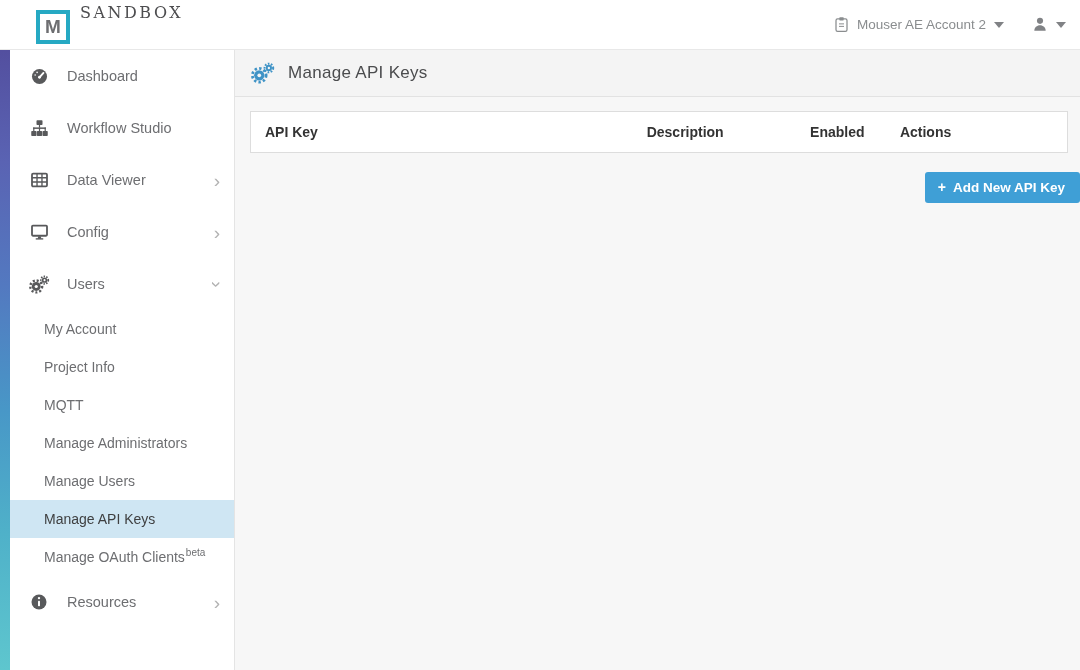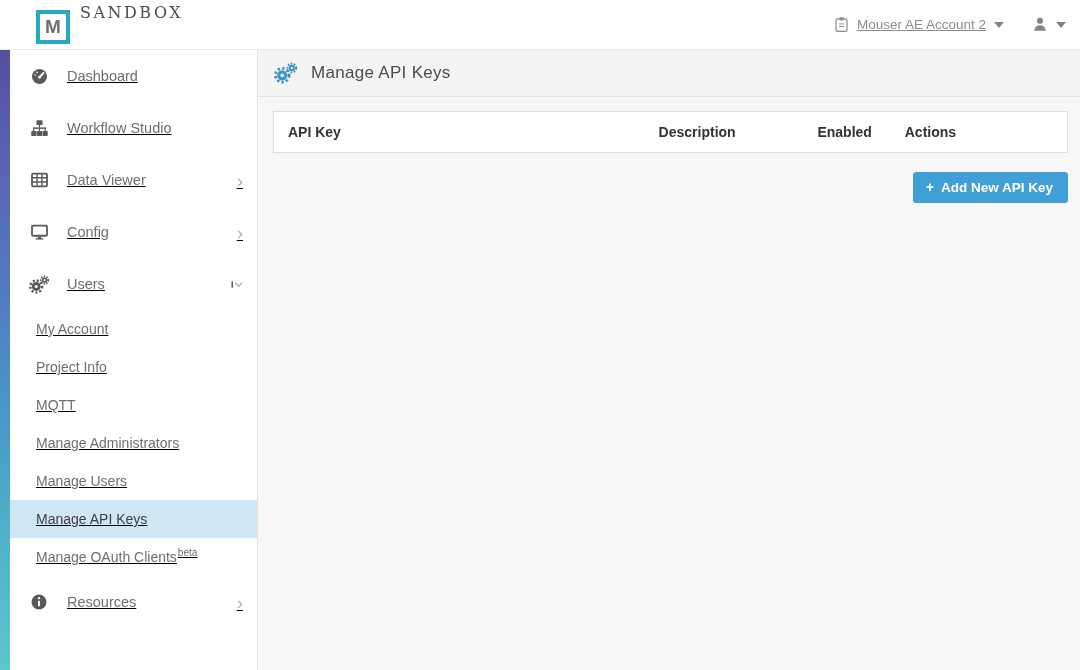--- a/index.html
+++ b/index.html
@@ -14,57 +14,57 @@
     display:flex; align-items:center; justify-content:center;
     font-weight:bold; font-size:19px; color:#6d6e71; margin-top:4px; }
   .brand { display:flex; flex-direction:column; align-items:flex-end; }
   .brand-line { font-size:23px; letter-spacing:0.5px; line-height:26px; margin-top:6px; }
   .brand-primary { color:#6d6e71; }
   .brand-secondary { color:#29a9e0; }
   .brand-sub { font-family:"DejaVu Serif", serif; font-size:16px; letter-spacing:2.5px;
     color:#4d4d4f; line-height:14px; }
   .nav-right { margin-left:auto; display:flex; align-items:center; gap:28px; }
   .nav-group { display:flex; align-items:center; gap:8px; color:#8a8d8f;
-    font-size:13.5px; cursor:pointer;text-decoration:underline; }
+    font-size:13.5px; cursor:pointer; }
   .caret { width:0; height:0; border-left:5px solid transparent;
     border-right:5px solid transparent; border-top:6px solid #808285; }
 
   
   .app { display:flex; height:620px; }
 
   
-  .sidebar { width:258px; background:#fff; border-right:1px solid #e4e4e4;
-    position:relative; padding-left:10px;text-decoration:underline; }
+  .sidebar { width:235px; background:#fff; border-right:1px solid #e4e4e4;
+    position:relative; padding-left:10px; }
   .strip { position:absolute; left:0; top:0; bottom:0; width:10px;
     background:linear-gradient(180deg,#534f9f 0%,#5a63b3 18%,#5379c0 38%,
       #4897c7 58%,#4fb1c9 78%,#5ec6ce 100%); }
   .menu-item { height:52px; display:flex; align-items:center;
     padding:0 14px 0 18px; color:#6d6e71; font-size:14.5px; cursor:pointer; }
   .menu-item .mi-icon { width:22px; display:flex; justify-content:center; margin-right:17px; }
   .menu-item .mi-label { flex:1; }
   .chev { color:#b2b2b2; font-size:19px; line-height:1; display:inline-block; }
   .chev.down { transform:rotate(90deg); }
   .submenu-item { height:38px; display:flex; align-items:center;
-    padding-left:26px; color:#6d6e71; font-size:14px; cursor:pointer; }
+    padding-left:34px; color:#6d6e71; font-size:14px; cursor:pointer; }
   .submenu-item.active { background:#cfe6f3; color:#3f4041; }
   .beta { font-size:10px; margin-left:1px; transform:translateY(-5px); }
 
   
   .content { flex:1; background:#f7f7f7; display:flex; flex-direction:column; }
   .page-header { height:47px; background:#f4f4f4; border-bottom:1px solid #e2e2e2;
     display:flex; align-items:center; padding-left:14px; gap:13px; }
   .page-title { font-size:17px; color:#4b4c4e; letter-spacing:0.3px; }
 
   .table-wrap { margin:14px 12px 0 15px; }
   table { width:100%; background:#fff; border:1px solid #ddd; border-collapse:collapse; }
   th { text-align:left; font-size:14px; color:#333; font-weight:bold;
     padding:12px 6px 12px 4px; }
   th:first-child { padding-left:14px; }
 
-  .btn-row { margin-top:19px; padding-right:12px; text-align:right; }
+  .btn-row { margin-top:19px; text-align:right; }
   .btn-add { background:#3f9fd6; color:#fff; border:none; border-radius:3px;
     font-family:"Liberation Sans", sans-serif; font-weight:bold; font-size:13.5px;
     padding:7px 15px 8px 13px; cursor:pointer; }
   .btn-add .plus { margin-right:7px; font-size:14px; }
 </style>
 </head>
 <body>
 
 <div class="navbar">
   <div class="logo">

